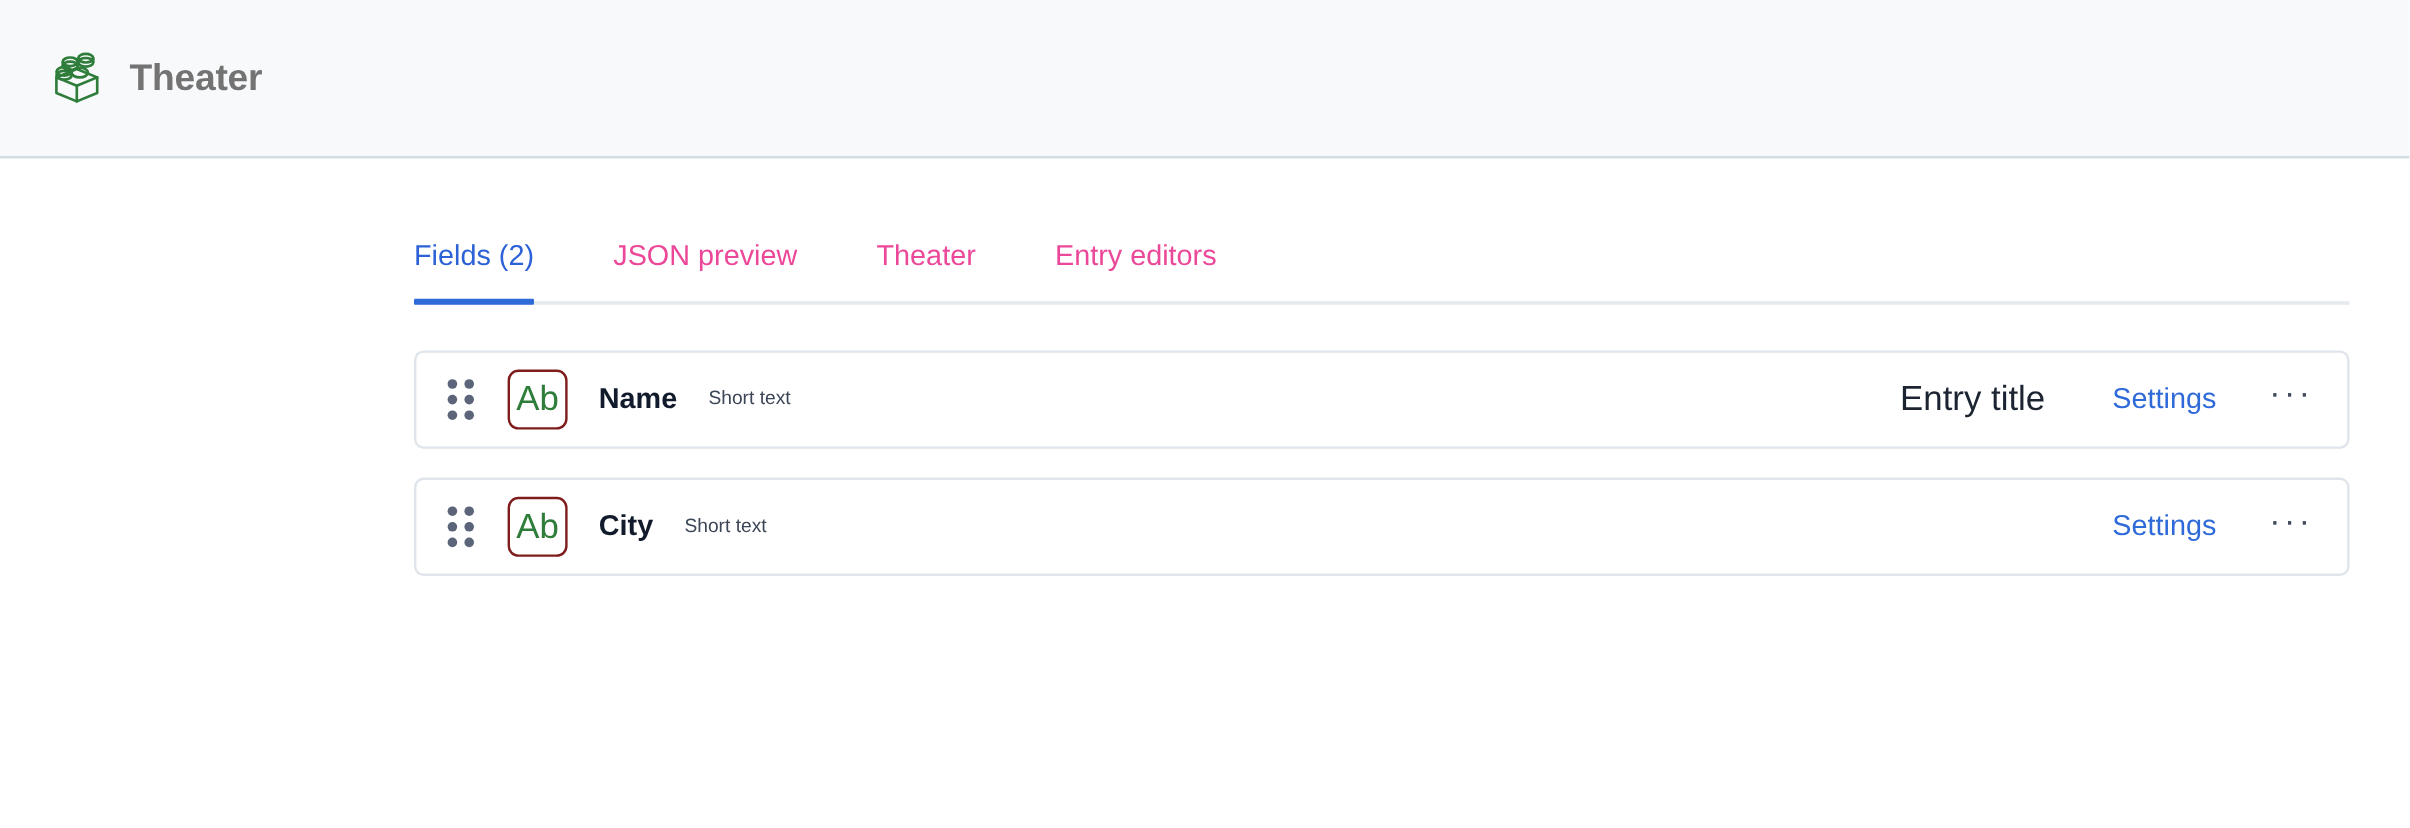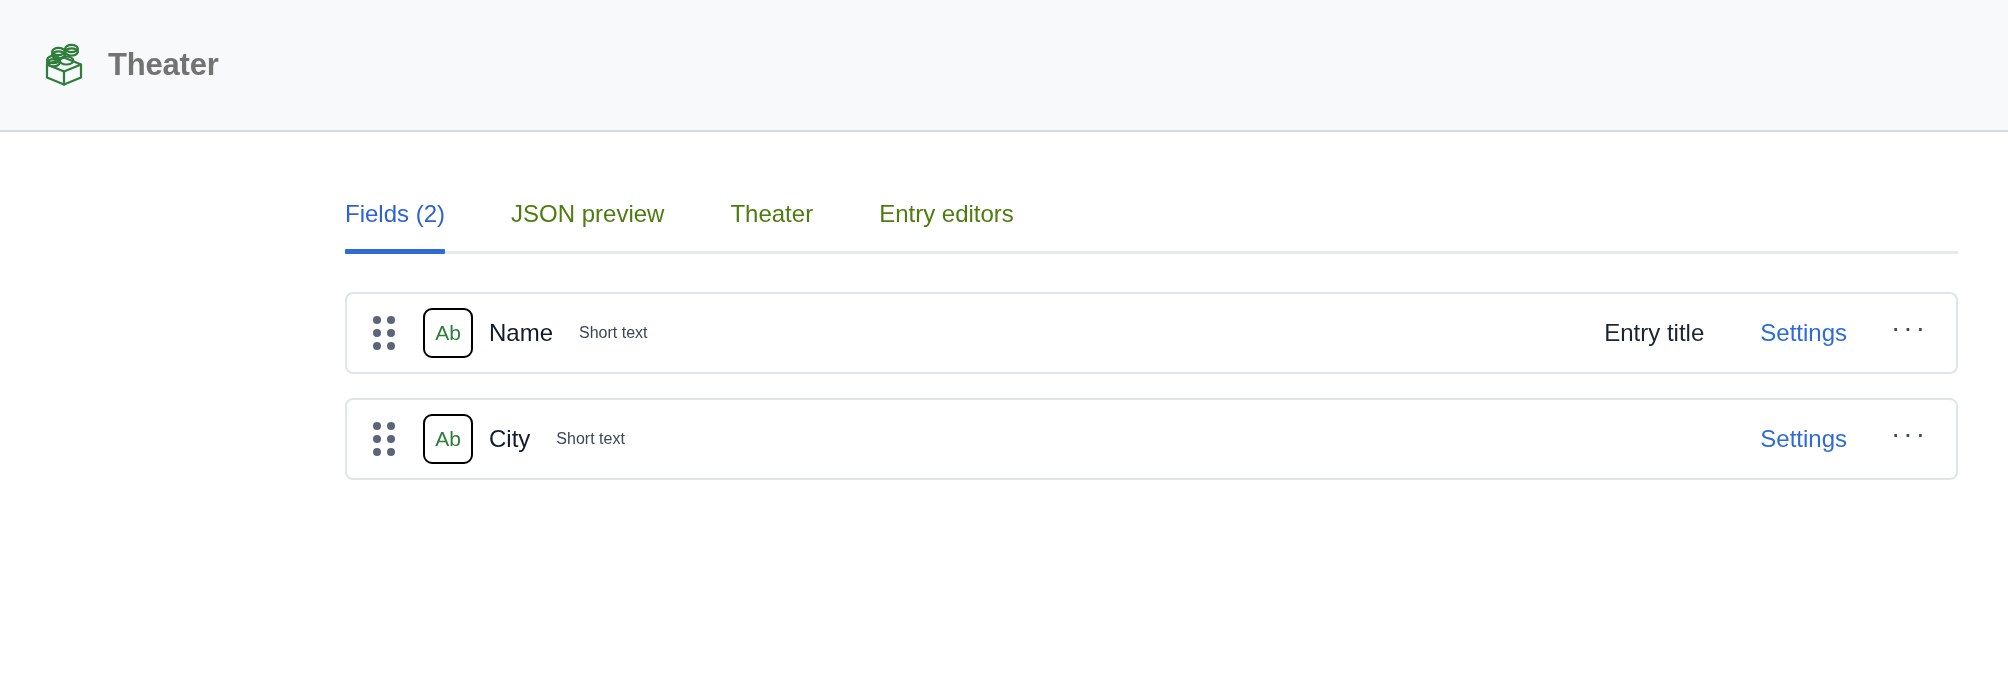--- a/index.html
+++ b/index.html
@@ -52,21 +52,21 @@
     padding-left: 345px;
     padding-right: 72px;
   }
   .tabs {
     display: flex;
     align-items: flex-end;
     position: relative;
   }
   .tab {
     font-size: 24px;
-    color: #4d7c0f;
+    color: #ec4899;
     padding: 0 0 26px 0;
     margin-right: 66px;
     white-space: nowrap;
     cursor: pointer;
     position: relative;
   }
   .tab:last-child { margin-right: 0; }
   .tab.active {
     color: #2c62d6;
   }
@@ -122,45 +122,45 @@
     width: 8px;
     height: 8px;
     border-radius: 50%;
     background: #5b6478;
     display: block;
   }
   .type-badge {
     width: 46px;
     height: 46px;
     flex: 0 0 46px;
-    border: 2px solid #000000;
+    border: 2px solid #7f1d1d;
     border-radius: 9px;
     color: #2f7d3b;
-    font-size: 21px;
+    font-size: 29px;
     display: flex;
     align-items: center;
     justify-content: center;
-    margin-right: 16px;
+    margin-right: 26px;
     background: #ffffff;
   }
   .field-name {
     font-size: 24px;
-    font-weight: normal;
+    font-weight: bold;
     color: #111b2b;
     white-space: nowrap;
   }
   .field-type {
     font-size: 16px;
     color: #3c4656;
     margin-left: 26px;
     white-space: nowrap;
   }
   .spacer { flex: 1 1 auto; }
   .entry-title-tag {
-    font-size: 24px;
+    font-size: 29px;
     color: #1b2430;
     white-space: nowrap;
     margin-right: 56px;
   }
   .settings-link {
     font-size: 24px;
     color: #2f6ad9;
     white-space: nowrap;
     cursor: pointer;
     margin-right: 44px;

